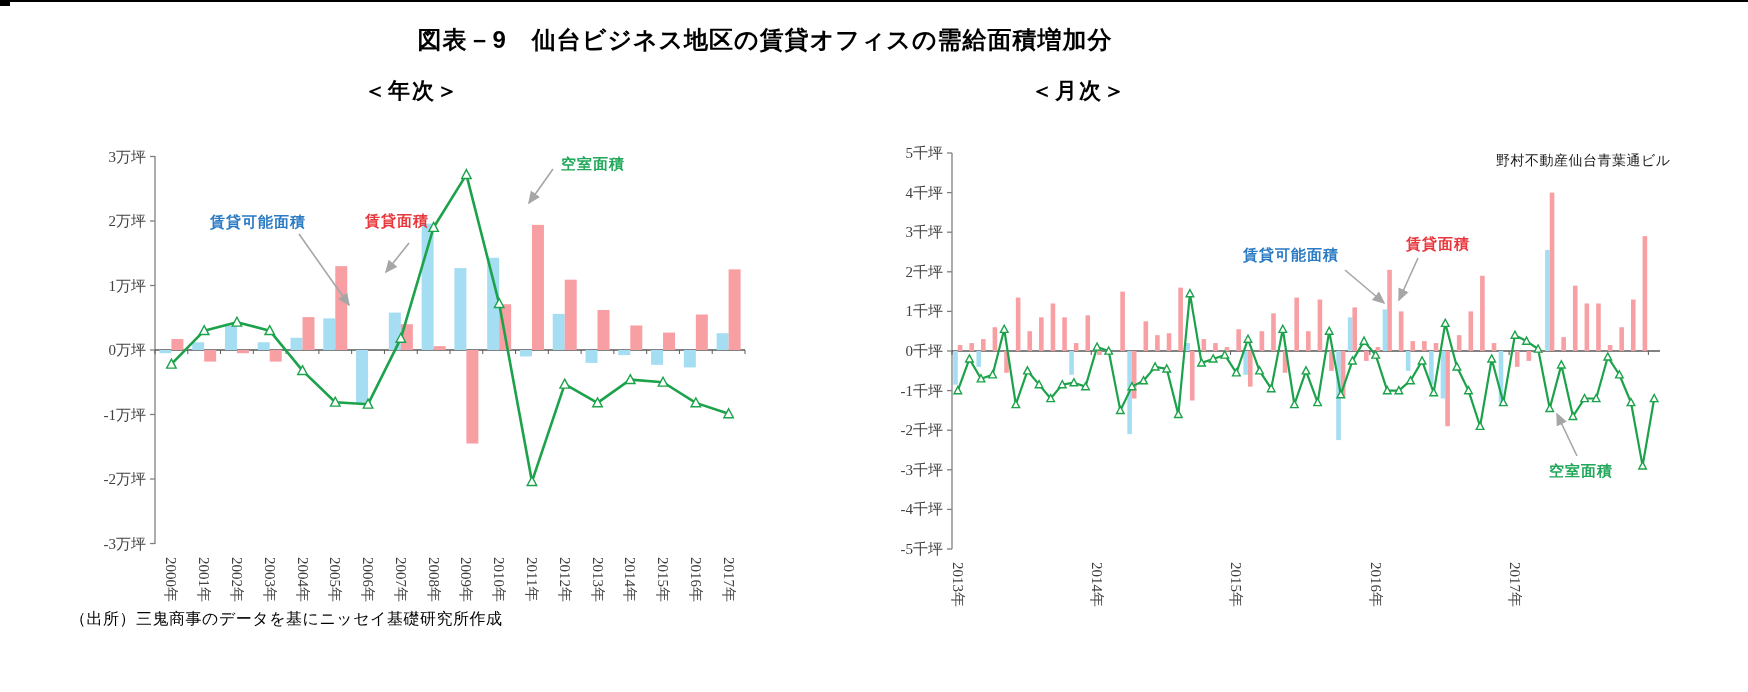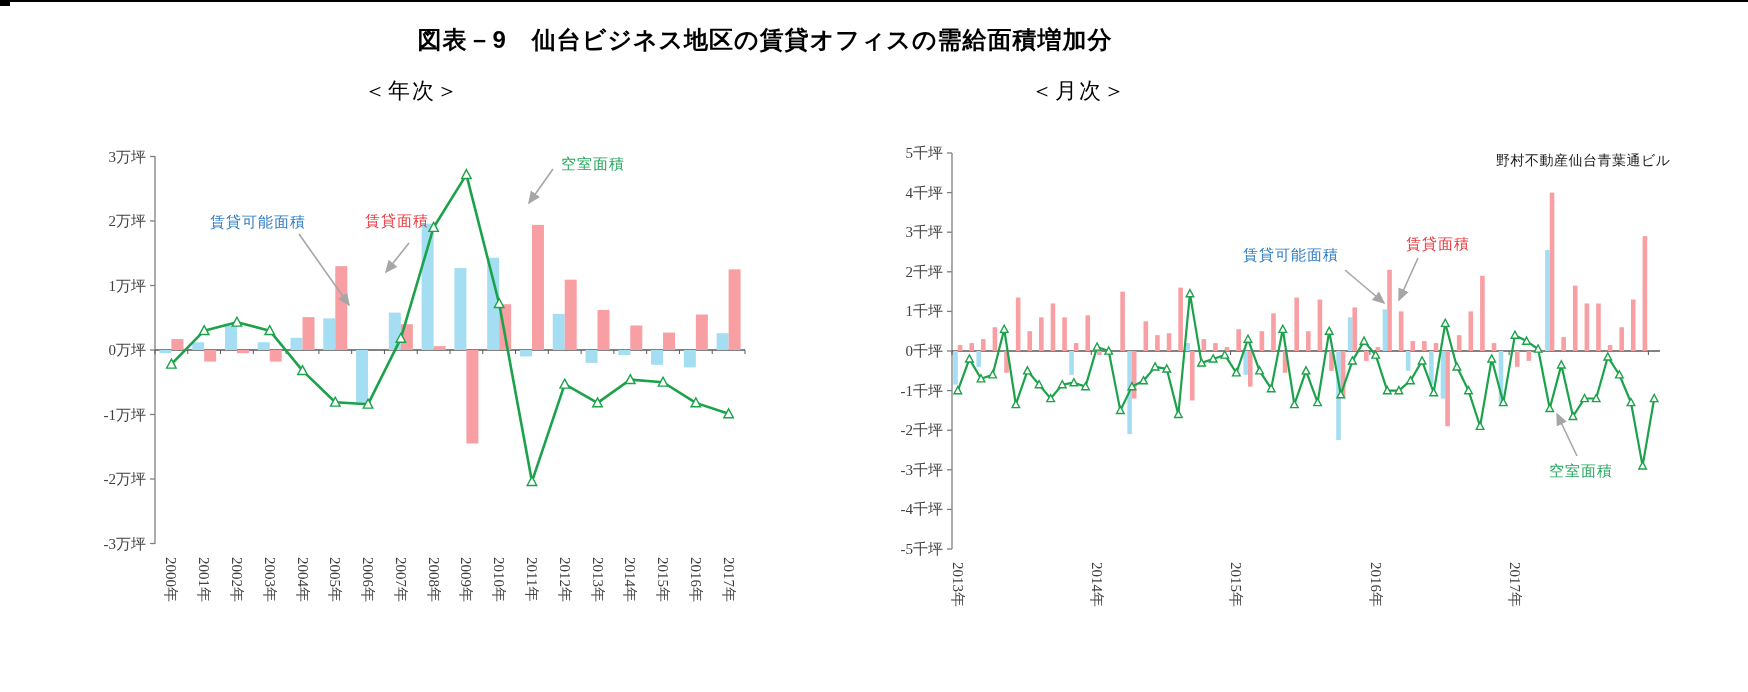--- a/index.html
+++ b/index.html
@@ -3,26 +3,26 @@
 <meta charset="utf-8">
 <style>
   html,body{margin:0;padding:0;background:#fff;}
   #page{position:relative;width:1748px;height:692px;background:#fff;overflow:hidden;
         font-family:"Liberation Sans","DejaVu Sans",sans-serif;}
   .top-border{position:absolute;left:0;top:0;width:1748px;height:2px;background:#000;}
   .top-corner{position:absolute;left:0;top:0;width:10px;height:6px;background:#000;}
   .main-title{position:absolute;left:0;top:24px;width:1530px;text-align:center;
               font-size:24px;font-weight:bold;color:#000;letter-spacing:1px;}
   .subtitle{position:absolute;transform:translateX(-50%);top:76px;font-size:22px;
-            font-weight:normal;color:#000;letter-spacing:2px;}
+            font-weight:bold;color:#000;letter-spacing:2px;}
   #subtitle-annual{left:412px;}
   #subtitle-monthly{left:1079px;}
   #chart-svg{position:absolute;left:0;top:0;width:1748px;height:692px;}
   .ticktext{font-family:"Liberation Serif","DejaVu Serif",serif;font-size:15px;fill:#404040;}
-  .series-label{position:absolute;font-size:15px;font-weight:normal;letter-spacing:1px;white-space:nowrap;}
+  .series-label{position:absolute;font-size:15px;font-weight:bold;letter-spacing:1px;white-space:nowrap;}
   #lbl-a-rentable{left:210px;top:213px;}
   #lbl-a-rented{left:365px;top:212px;}
   #lbl-a-vacancy{left:561px;top:155px;}
   #lbl-m-rentable{left:1243px;top:246px;}
   #lbl-m-rented{left:1406px;top:235px;}
   #lbl-m-vacancy{left:1549px;top:462px;}
   .building-note{position:absolute;left:1466px;top:152px;font-size:14px;color:#1a1a1a;
                  letter-spacing:0.5px;white-space:nowrap;margin-left:30px;}
   .source-note{position:absolute;left:70px;top:609px;font-size:16px;color:#000;letter-spacing:0.5px;}
 </style>
@@ -345,13 +345,14 @@
 
   <div class="series-label" id="lbl-a-rentable" style="color: rgb(43, 123, 196);">賃貸可能面積</div>
   <div class="series-label" id="lbl-a-rented" style="color: rgb(232, 56, 61);">賃貸面積</div>
   <div class="series-label" id="lbl-a-vacancy" style="color: rgb(33, 168, 90);">空室面積</div>
 
   <div class="series-label" id="lbl-m-rentable" style="color: rgb(43, 123, 196);">賃貸可能面積</div>
   <div class="series-label" id="lbl-m-rented" style="color: rgb(232, 56, 61);">賃貸面積</div>
   <div class="series-label" id="lbl-m-vacancy" style="color: rgb(33, 168, 90);">空室面積</div>
 
   <div class="building-note">野村不動産仙台青葉通ビル</div>
+  <div class="source-note">（出所）三鬼商事のデータを基にニッセイ基礎研究所作成</div>
 </div>
 
 </body></html>

